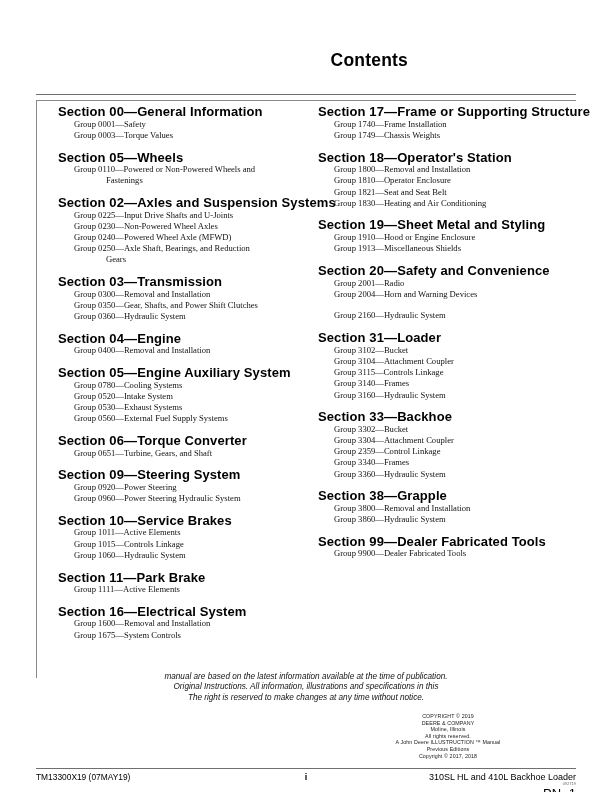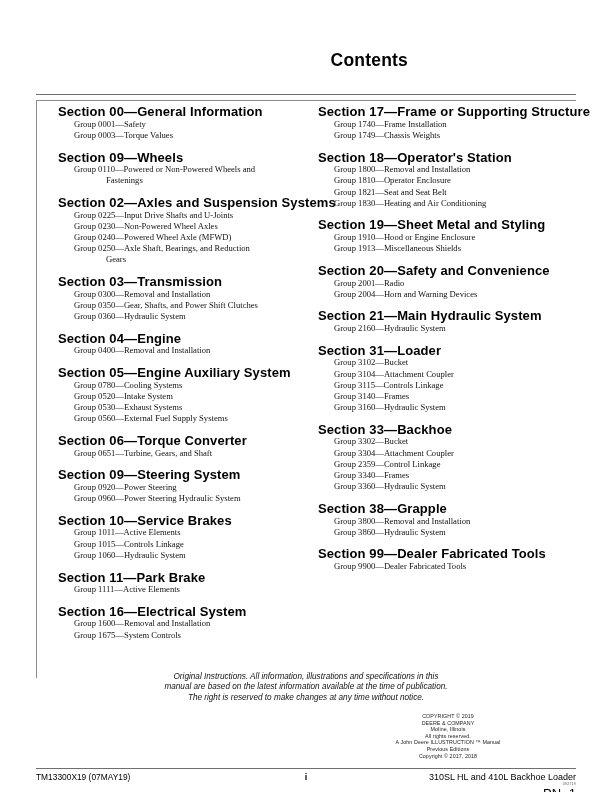--- a/index.html
+++ b/index.html
@@ -194,21 +194,21 @@
   <div class="columns">
     <div class="col col-left" id="col-left">
         <div class="section-block">
           <div class="section-title">Section 00—General Information</div>
           <ul class="group-list">
             <li class="group-item">Group 0001—Safety</li>
             <li class="group-item">Group 0003—Torque Values</li>
           </ul>
         </div>
         <div class="section-block">
-          <div class="section-title">Section 09—Wheels</div>
+          <div class="section-title">Section 05—Wheels</div>
           <ul class="group-list">
             <li class="group-item">Group 0110—Powered or Non-Powered Wheels and</li>
             <li class="group-item group-cont">Fastenings</li>
           </ul>
         </div>
         <div class="section-block">
           <div class="section-title">Section 02—Axles and Suspension Systems</div>
           <ul class="group-list">
             <li class="group-item">Group 0225—Input Drive Shafts and U-Joints</li>
             <li class="group-item">Group 0230—Non-Powered Wheel Axles</li>
@@ -300,21 +300,20 @@
           </ul>
         </div>
         <div class="section-block">
           <div class="section-title">Section 20—Safety and Convenience</div>
           <ul class="group-list">
             <li class="group-item">Group 2001—Radio</li>
             <li class="group-item">Group 2004—Horn and Warning Devices</li>
           </ul>
         </div>
         <div class="section-block">
-          <div class="section-title">Section 21—Main Hydraulic System</div>
           <ul class="group-list">
             <li class="group-item">Group 2160—Hydraulic System</li>
           </ul>
         </div>
         <div class="section-block">
           <div class="section-title">Section 31—Loader</div>
           <ul class="group-list">
             <li class="group-item">Group 3102—Bucket</li>
             <li class="group-item">Group 3104—Attachment Coupler</li>
             <li class="group-item">Group 3115—Controls Linkage</li>
@@ -342,22 +341,22 @@
         <div class="section-block">
           <div class="section-title">Section 99—Dealer Fabricated Tools</div>
           <ul class="group-list">
             <li class="group-item">Group 9900—Dealer Fabricated Tools</li>
           </ul>
         </div>
       </div>
   </div>
 
   <div class="legal">
+    <div>manual are based on the latest information available at the time of publication.</div>
     <div>Original Instructions. All information, illustrations and specifications in this</div>
-    <div>manual are based on the latest information available at the time of publication.</div>
     <div>The right is reserved to make changes at any time without notice.</div>
   </div>
 
   <div class="copyright">
     <div>COPYRIGHT © 2019</div>
     <div>DEERE &amp; COMPANY</div>
     <div>Moline, Illinois</div>
     <div>All rights reserved.</div>
     <div>A John Deere ILLUSTRUCTION ™ Manual</div>
     <div>Previous Editions</div>

